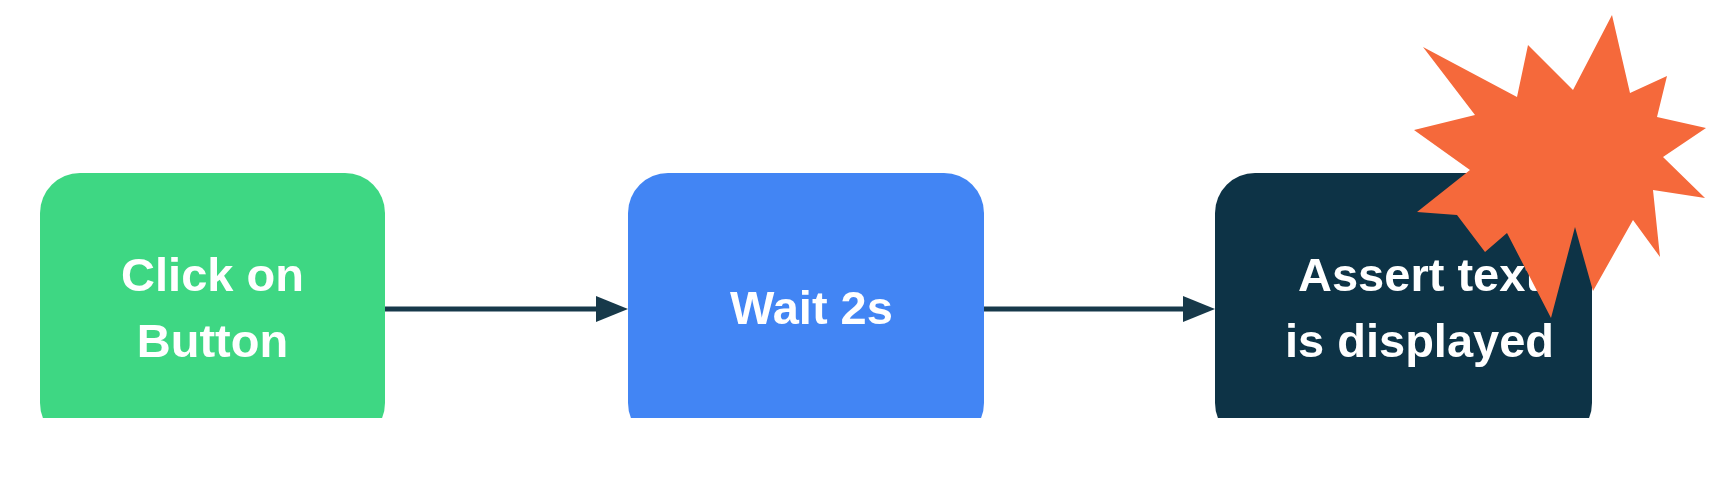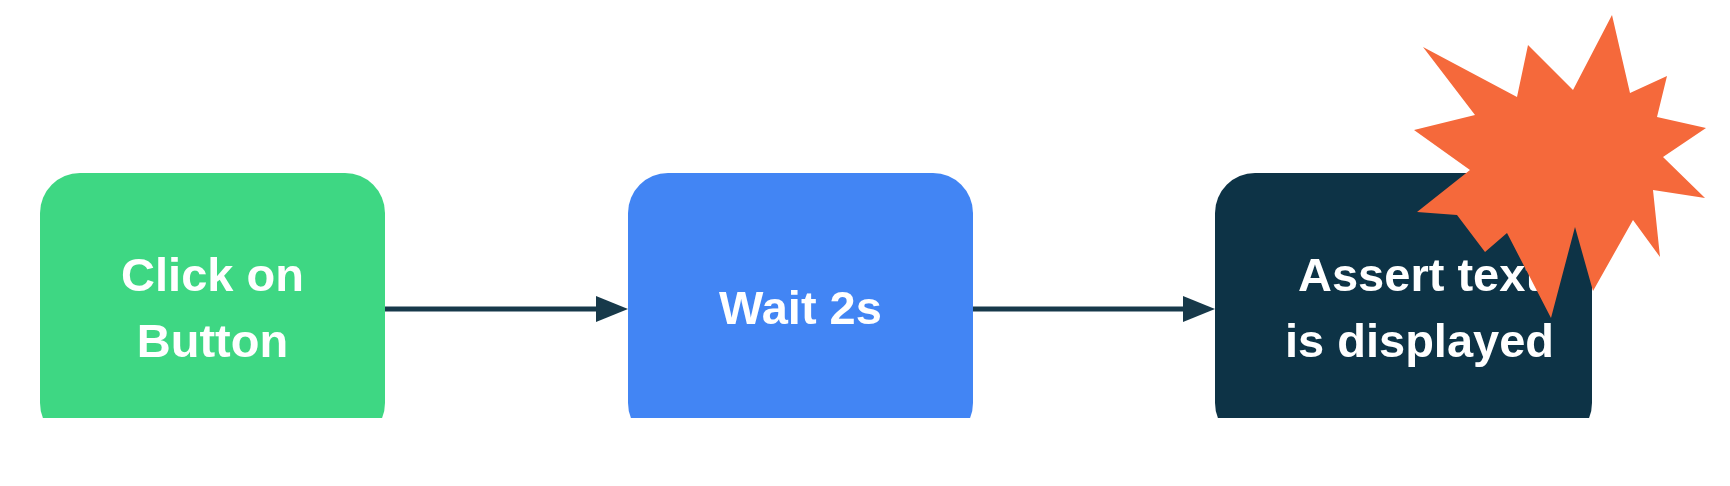--- a/index.html
+++ b/index.html
@@ -25,21 +25,21 @@
   .node-label {
     color: #ffffff;
     font-size: 47px;
     font-weight: 700;
     line-height: 66px;
     text-align: center;
     white-space: pre-line;
     letter-spacing: 0px;
   }
   .node-action { left: 40px;  background: #3ED783; }
-  .node-wait   { left: 628px; background: #4285F4; }
+  .node-wait   { left: 628px; background: #4285F4; padding-left: 11px; }
   .node-assert { left: 1215px; background: #0D3346; }
   .connector {
     position: absolute;
     top: 294px;
     width: 243px;
     height: 30px;
     z-index: 1;
     display: block;
   }
   .connector-1 { left: 385px; }

